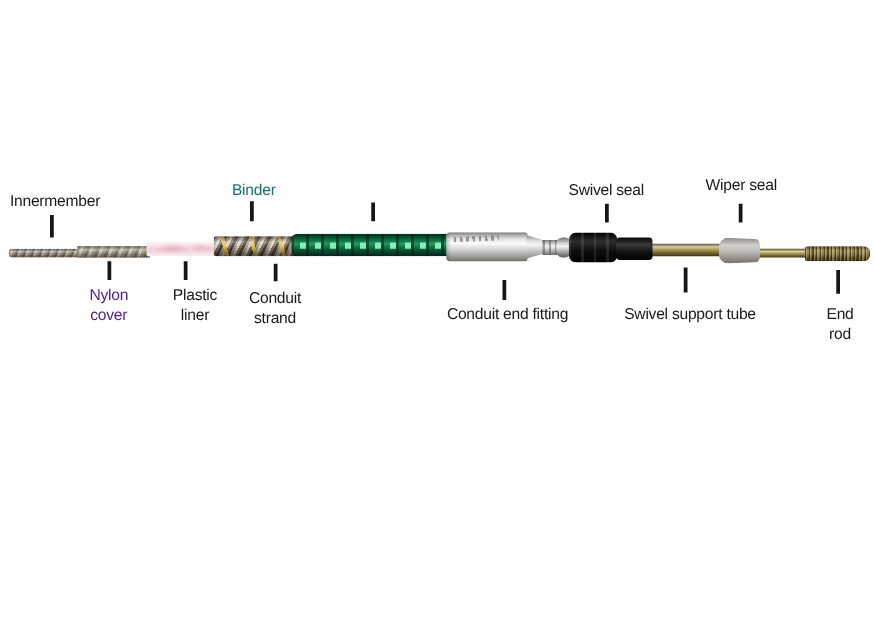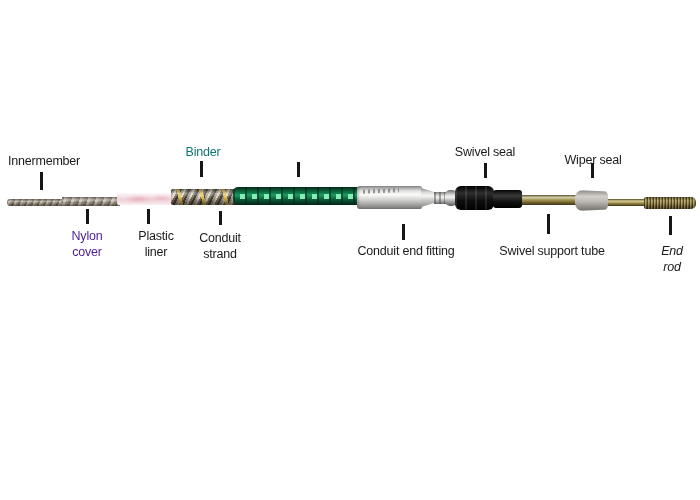--- a/index.html
+++ b/index.html
@@ -8,27 +8,27 @@
   .stage{position:relative;width:700px;height:500px;background:#ffffff;}
 
   
   .lbl{position:absolute;transform:translateX(-50%);text-align:center;
        font-size:12.5px;line-height:16px;letter-spacing:-0.2px;
        color:#1a1a1a;white-space:pre-line;}
   .l-innermember{left:44px;top:153px;}
   .l-binder{left:203px;top:144px;}
   .l-green{left:302px;top:144px;}
   .l-swivelseal{left:485px;top:144px;}
-  .l-wiperseal{left:593px;top:152px;}
+  .l-wiperseal{left:593px;top:140px;}
   .l-nylon{left:87px;top:228px;}
   .l-plastic{left:156px;top:228px;}
   .l-strand{left:220px;top:230px;}
   .l-fitting{left:406px;top:243px;}
   .l-tube{left:552px;top:243px;}
-  .l-endrod{left:672px;top:243px;font-style:italic;}
+  .l-endrod{left:672px;top:243px;}
 
   
   .tick{position:absolute;width:2.5px;background:#161616;}
   .t-innermember{left:40px;top:172px;height:18px;}
   .t-binder{left:200px;top:161px;height:16px;}
   .t-green{left:297px;top:162px;height:15px;}
   .t-swivelseal{left:484px;top:163px;height:15px;}
   .t-wiperseal{left:591px;top:163px;height:15px;}
   .t-nylon{left:86px;top:209px;height:15px;}
   .t-plastic{left:147px;top:209px;height:15px;}

